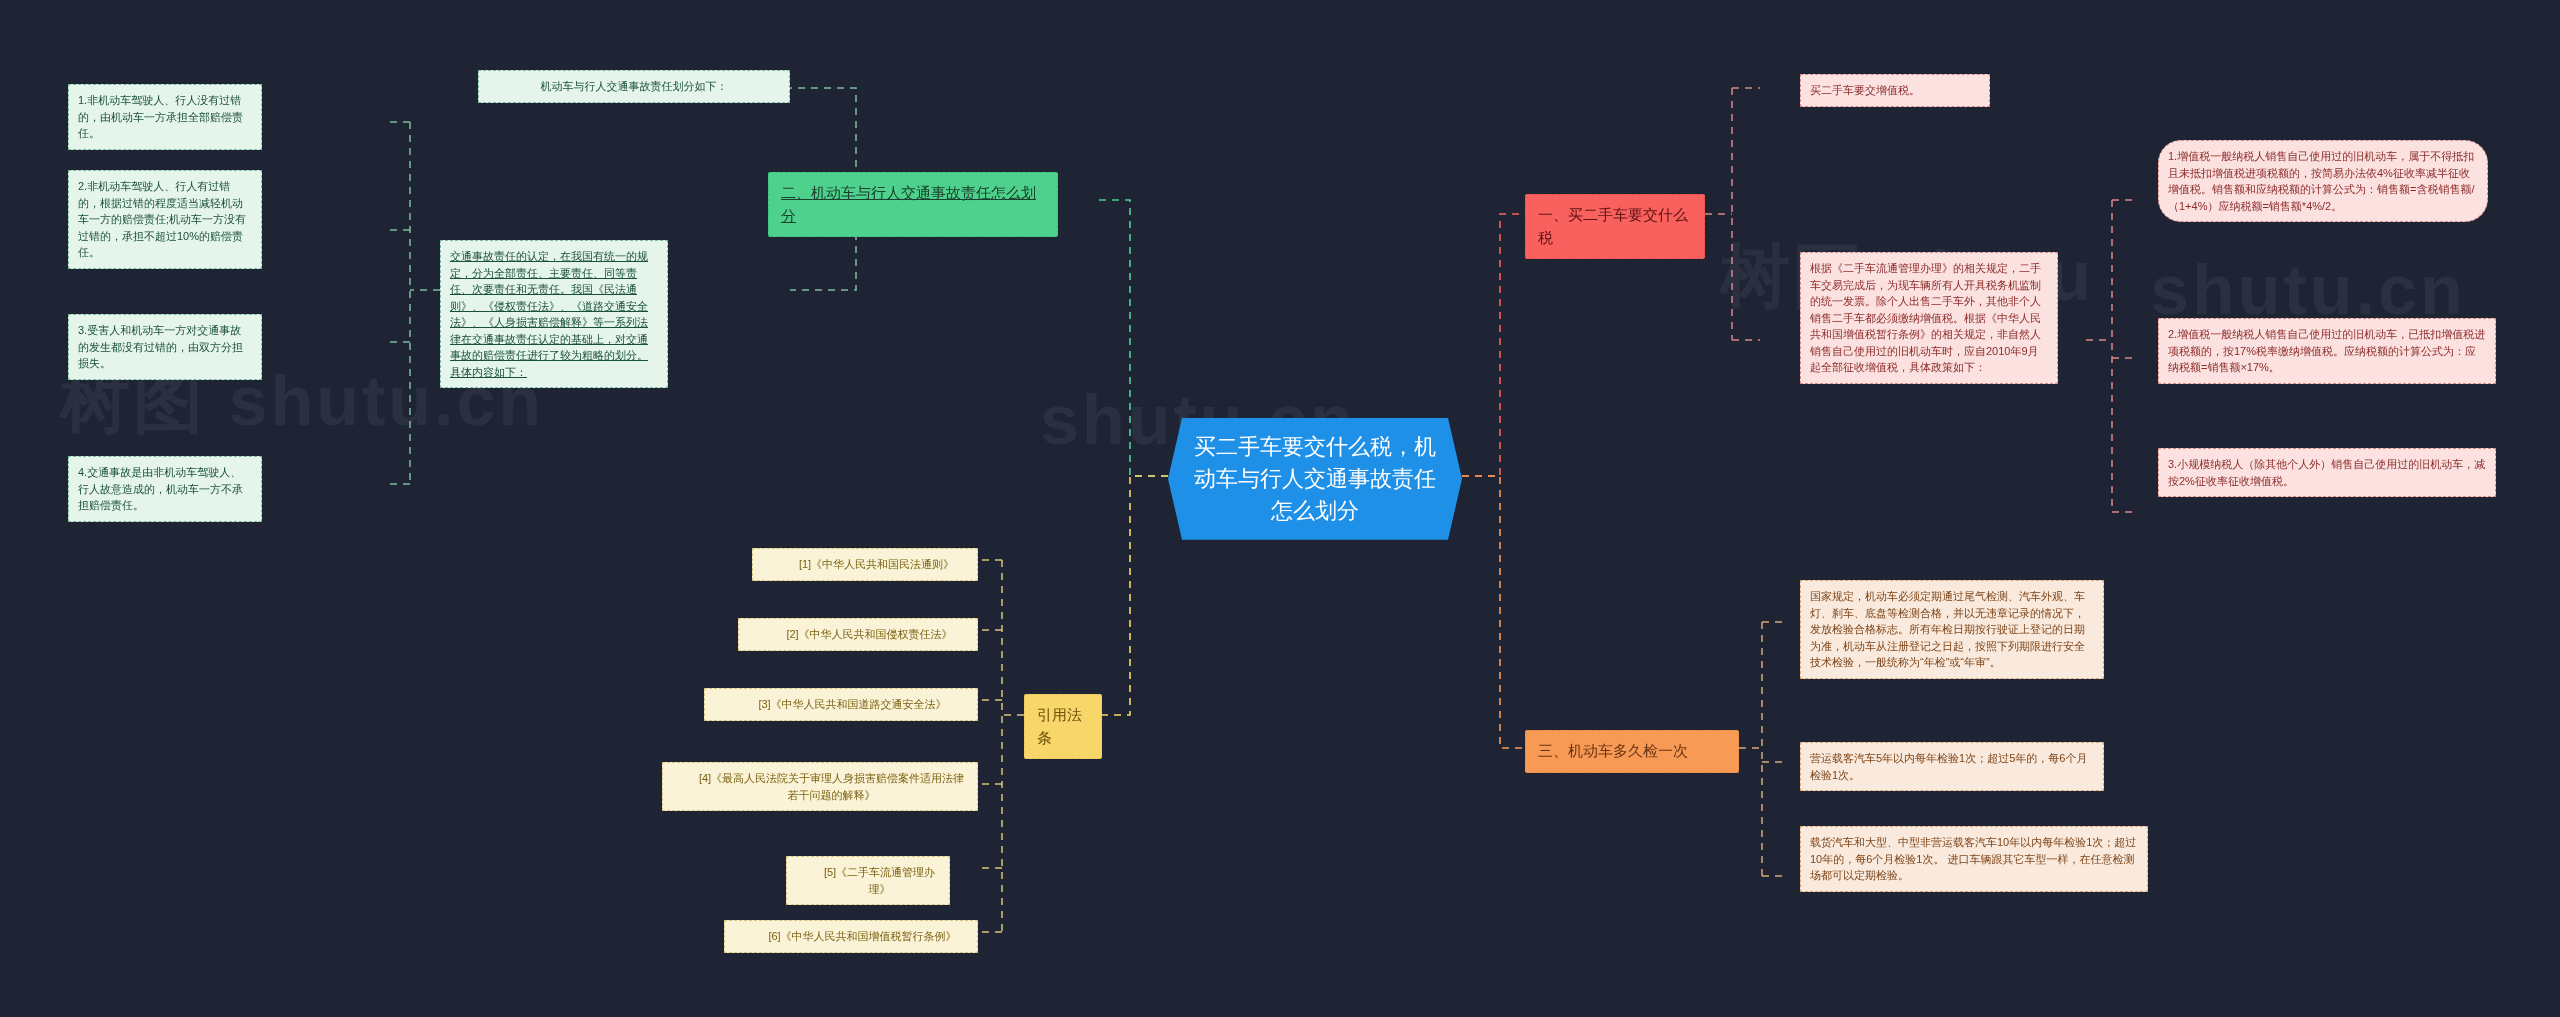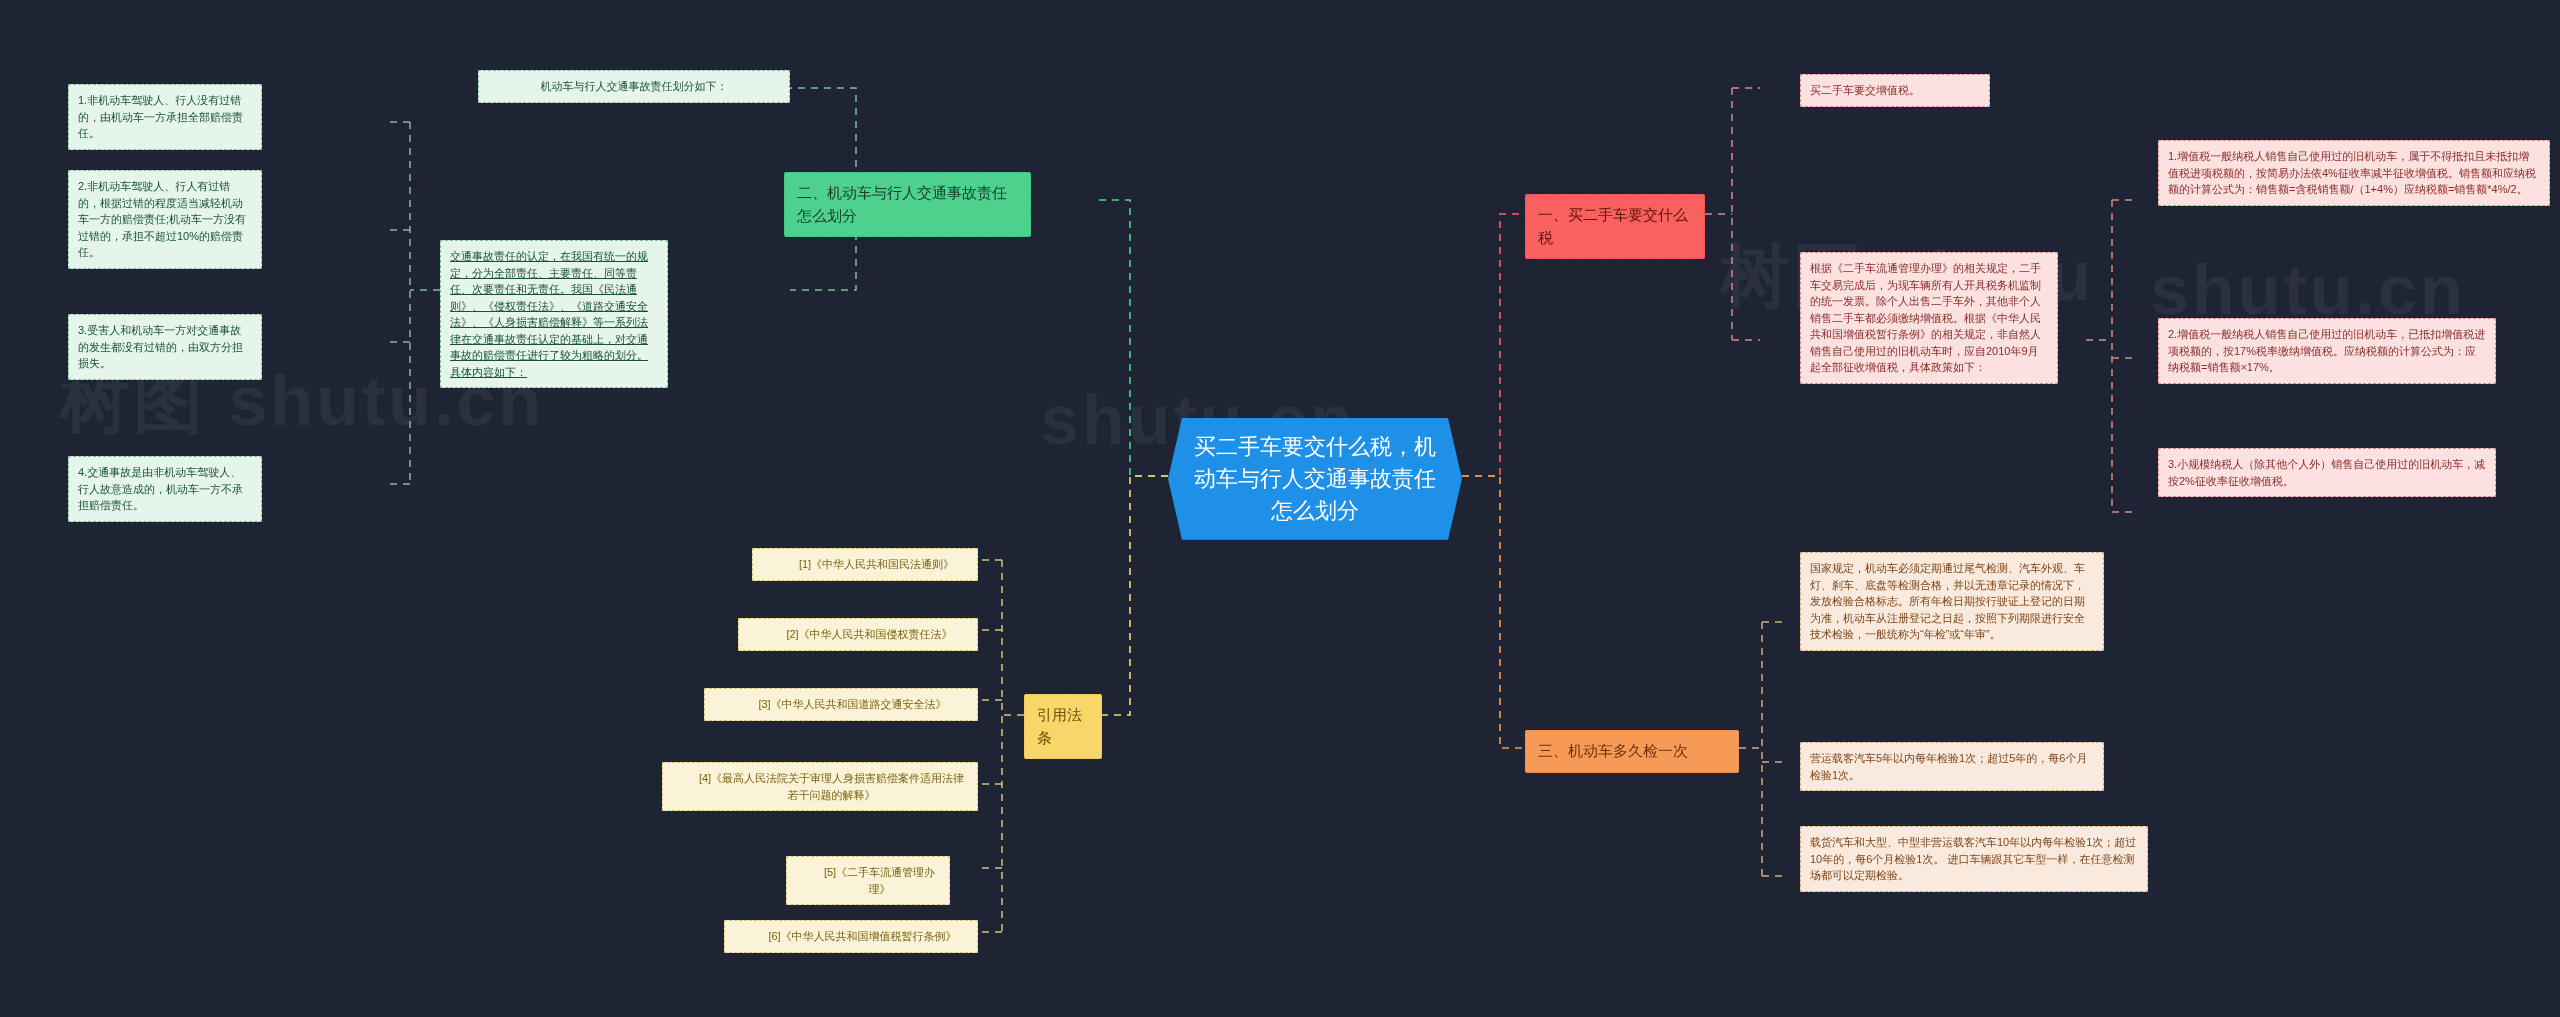--- a/index.html
+++ b/index.html
@@ -134,21 +134,21 @@
 
   <path d="M1739 748 L1762 748" fill="none" stroke="#d9a877" stroke-width="1.5" stroke-dasharray="7 6"></path>
   <path d="M1762 622 L1762 876" fill="none" stroke="#d9a877" stroke-width="1.5" stroke-dasharray="7 6"></path>
   <path d="M1762 622 L1788 622" fill="none" stroke="#d9a877" stroke-width="1.5" stroke-dasharray="7 6"></path>
   <path d="M1762 762 L1788 762" fill="none" stroke="#d9a877" stroke-width="1.5" stroke-dasharray="7 6"></path>
   <path d="M1762 876 L1788 876" fill="none" stroke="#d9a877" stroke-width="1.5" stroke-dasharray="7 6"></path>
 </svg>
 
 <div class="node root" style="left:1168px; top:418px; width:294px;">买二手车要交什么税，机动车与行人交通事故责任怎么划分</div>
 
-<div class="node hdr hdr-green" style="left:784px; top:172px; width:247px;">二、机动车与行人交通事故责任怎么划分</div>
+<div class="node hdr hdr-green" style="left:768px; top:172px; width:290px;text-decoration:underline;">二、机动车与行人交通事故责任怎么划分</div>
 
 <div class="node leaf leaf-green center-txt" style="left:478px; top:70px; width:312px;">机动车与行人交通事故责任划分如下：</div>
 
 <div class="node leaf leaf-green" style="left:440px; top:240px; width:228px;text-decoration:underline;">交通事故责任的认定，在我国有统一的规定，分为全部责任、主要责任、同等责任、次要责任和无责任。我国《民法通则》、《侵权责任法》、《道路交通安全法》、《人身损害赔偿解释》等一系列法律在交通事故责任认定的基础上，对交通事故的赔偿责任进行了较为粗略的划分。具体内容如下：</div>
 
 <div class="node leaf leaf-green" style="left:68px; top:84px; width:194px;">1.非机动车驾驶人、行人没有过错的，由机动车一方承担全部赔偿责任。</div>
 
 <div class="node leaf leaf-green" style="left:68px; top:170px; width:194px;">2.非机动车驾驶人、行人有过错的，根据过错的程度适当减轻机动车一方的赔偿责任;机动车一方没有过错的，承担不超过10%的赔偿责任。</div>
 
 <div class="node leaf leaf-green" style="left:68px; top:314px; width:194px;">3.受害人和机动车一方对交通事故的发生都没有过错的，由双方分担损失。</div>
@@ -168,25 +168,25 @@
 <div class="node leaf leaf-yellow center-txt" style="left:786px; top:856px; width:164px;">[5]《二手车流通管理办理》</div>
 
 <div class="node leaf leaf-yellow center-txt" style="left:724px; top:920px; width:254px;">[6]《中华人民共和国增值税暂行条例》</div>
 
 <div class="node hdr hdr-red" style="left:1525px; top:194px; width:180px;">一、买二手车要交什么税</div>
 
 <div class="node leaf leaf-pink" style="left:1800px; top:74px; width:190px;">买二手车要交增值税。</div>
 
 <div class="node leaf leaf-pink" style="left:1800px; top:252px; width:258px;">根据《二手车流通管理办理》的相关规定，二手车交易完成后，为现车辆所有人开具税务机监制的统一发票。除个人出售二手车外，其他非个人销售二手车都必须缴纳增值税。根据《中华人民共和国增值税暂行条例》的相关规定，非自然人销售自己使用过的旧机动车时，应自2010年9月起全部征收增值税，具体政策如下：</div>
 
-<div class="node leaf leaf-pink" style="left:2158px; top:140px; width:392px;">1.增值税一般纳税人销售自己使用过的旧机动车，属于不得抵扣且未抵扣增值税进项税额的，按简易办法依4%征收率减半征收增值税。销售额和应纳税额的计算公式为：销售额=含税销售额/（1+4%）应纳税额=销售额*4%/2。</div>
+<div class="node leaf leaf-pink" style="left:2158px; top:140px; width:330px;border-radius:23px;">1.增值税一般纳税人销售自己使用过的旧机动车，属于不得抵扣且未抵扣增值税进项税额的，按简易办法依4%征收率减半征收增值税。销售额和应纳税额的计算公式为：销售额=含税销售额/（1+4%）应纳税额=销售额*4%/2。</div>
 
 <div class="node leaf leaf-pink" style="left:2158px; top:318px; width:338px;">2.增值税一般纳税人销售自己使用过的旧机动车，已抵扣增值税进项税额的，按17%税率缴纳增值税。应纳税额的计算公式为：应纳税额=销售额×17%。</div>
 
 <div class="node leaf leaf-pink" style="left:2158px; top:448px; width:338px;">3.小规模纳税人（除其他个人外）销售自己使用过的旧机动车，减按2%征收率征收增值税。</div>
 
 <div class="node hdr hdr-orange" style="left:1525px; top:730px; width:214px;">三、机动车多久检一次</div>
 
-<div class="node leaf leaf-orange" style="left:1800px; top:552px; width:304px;">国家规定，机动车必须定期通过尾气检测、汽车外观、车灯、刹车、底盘等检测合格，并以无违章记录的情况下，发放检验合格标志。所有年检日期按行驶证上登记的日期为准，机动车从注册登记之日起，按照下列期限进行安全技术检验，一般统称为“年检”或“年审”。</div>
+<div class="node leaf leaf-orange" style="left:1800px; top:580px; width:304px;">国家规定，机动车必须定期通过尾气检测、汽车外观、车灯、刹车、底盘等检测合格，并以无违章记录的情况下，发放检验合格标志。所有年检日期按行驶证上登记的日期为准，机动车从注册登记之日起，按照下列期限进行安全技术检验，一般统称为“年检”或“年审”。</div>
 
 <div class="node leaf leaf-orange" style="left:1800px; top:742px; width:304px;">营运载客汽车5年以内每年检验1次；超过5年的，每6个月检验1次。</div>
 
 <div class="node leaf leaf-orange" style="left:1800px; top:826px; width:348px;">载货汽车和大型、中型非营运载客汽车10年以内每年检验1次；超过10年的，每6个月检验1次。 进口车辆跟其它车型一样，在任意检测场都可以定期检验。</div>
 
 </body></html>

